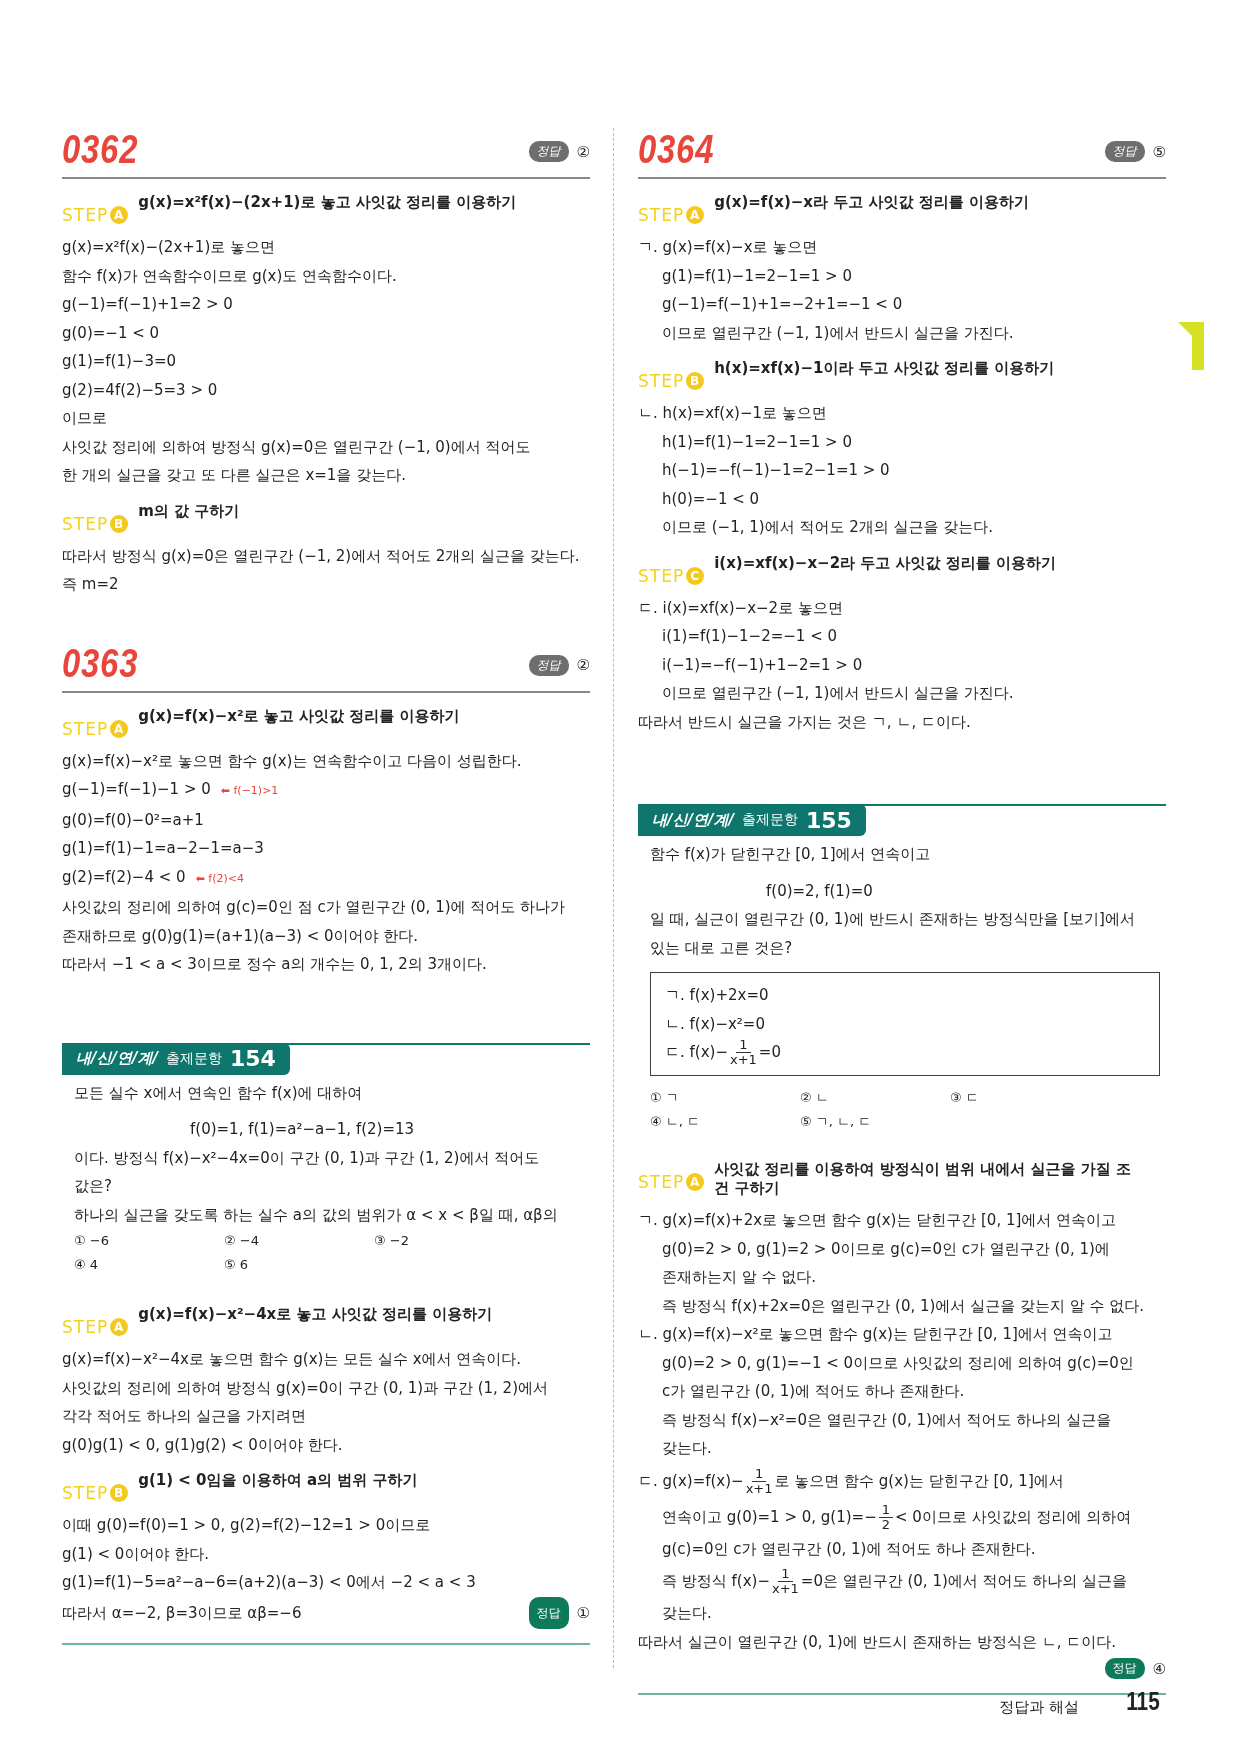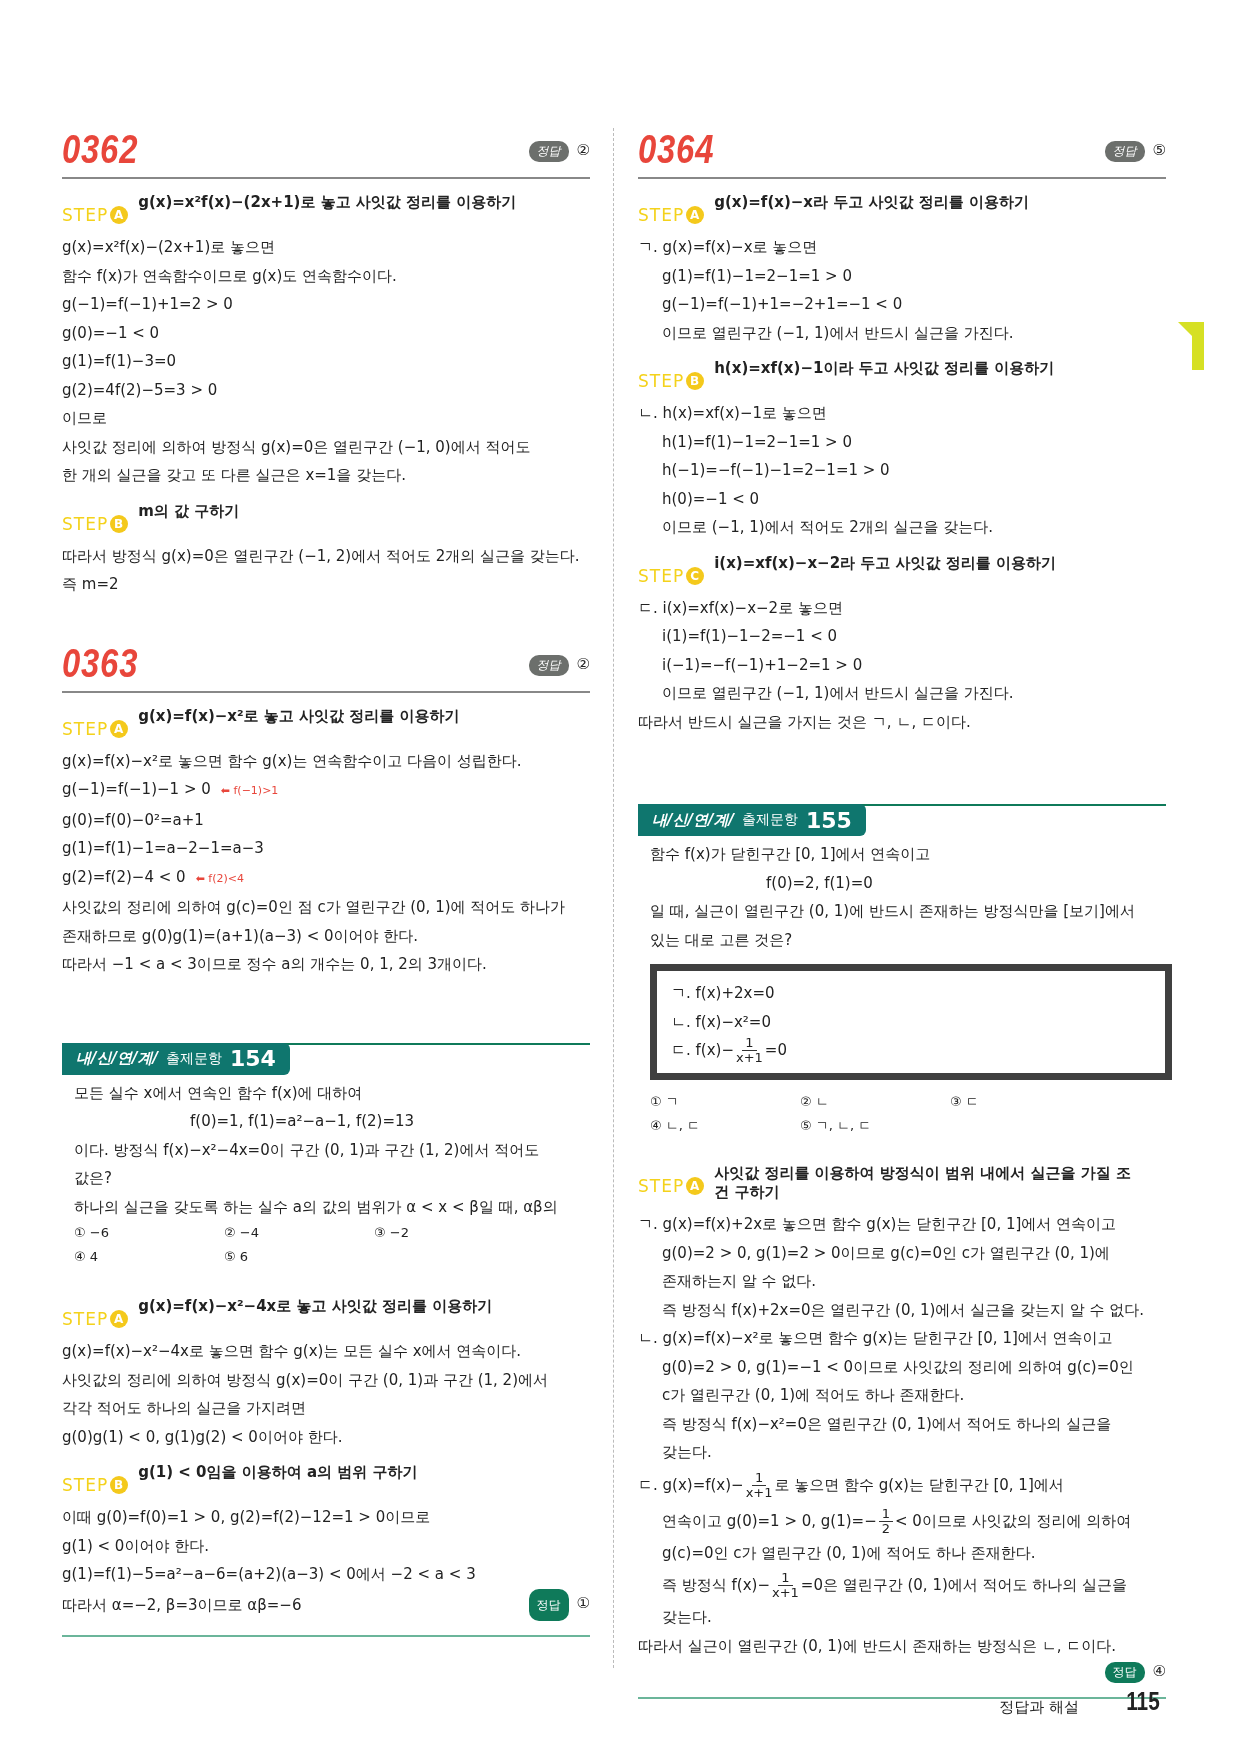--- a/index.html
+++ b/index.html
@@ -5,41 +5,41 @@
   html, body { margin:0; padding:0; background:#ffffff; }
   body { width:1240px; height:1752px; position:relative; overflow:hidden;
          font-family:"DejaVu Sans", "Liberation Sans", sans-serif; color:#222; }
   .col { position:absolute; top:125px; }
   .col-left { left:62px; width:528px; }
   .col-right { left:638px; width:528px; }
   .divider-v { position:absolute; left:613px; top:128px; height:1540px; border-left:1px dashed #bbb; }
   .prob-head { position:relative; height:52px; border-bottom:2px solid #888; margin-bottom:14px;font-style:italic; }
   .prob-num { font-family:"Liberation Sans", sans-serif; font-weight:bold; font-size:40px; color:#e8463b;
               letter-spacing:1px; transform:scaleX(0.82); transform-origin:left; position:absolute; left:0; top:2px; }
-  .ans { position:absolute; right:0; top:16px; display:flex; align-items:flex-start; gap:8px; font-size:15px; }
+  .ans { position:absolute; right:0; top:16px; display:flex; align-items:center; gap:8px; font-size:15px; }
   .ans-badge { background:#6c6f6c; color:#fff; font-size:12px; padding:2px 8px; border-radius:10px; }
   .ans-badge.green { background:#0f7a5a; }
   .step { display:flex; align-items:flex-start; gap:10px; margin:12px 0 8px 0; font-weight:bold; font-size:15px; }
   .step-tag { color:#f4d21c; font-weight:normal; font-size:17px; letter-spacing:1px; white-space:nowrap; display:flex; align-items:center;margin-top:12px; }
   .step-circle { display:inline-block; width:18px; height:18px; border-radius:50%; background:#f4c91c; color:#fff;
                  font-size:12px; font-weight:bold; text-align:center; line-height:18px; margin-left:2px; }
   .line { font-size:15px; line-height:28.5px; white-space:nowrap; }
   .line.ind { padding-left:24px; }
-  .line.ind2 { padding-left:128px; }
+  .line.ind2 { padding-left:128px;margin-top:8px; }
   .line .note { color:#e8463b; font-size:11px; margin-left:10px; }
   .banner { position:relative; height:32px; margin:18px 0 4px 0; }
   .banner-line { position:absolute; left:0; right:0; top:0; border-top:2px solid #0f7a5a; }
   .banner-tab { position:absolute; left:0; top:0; height:32px; background:#0f766e; color:#fff; border-radius:0 6px 6px 0;
                 padding:0 14px; display:flex; align-items:center; gap:8px; }
   .banner-title { font-weight:bold; font-size:15px; font-style:italic; }
   .banner-sub { font-size:14px; }
   .banner-num { font-weight:bold; font-size:22px; }
   .q { padding-left:12px; }
   .choices { display:grid; grid-template-columns:150px 150px 150px; font-size:13px; line-height:24px; padding-left:12px; }
-  .box { border:7px solid #404040; margin:10px 0 10px 12px; padding:8px 14px; width:480px; }
+  .box { border:1px solid #404040; margin:10px 0 10px 12px; padding:8px 14px; width:480px; }
   .frac { display:inline-flex; flex-direction:column; align-items:center; vertical-align:middle; font-size:13px; line-height:14px; margin:0 2px; }
   .frac .num { border-bottom:1px solid #333; padding:0 3px; }
   .end-rule { border-top:2px solid #6bb59a; margin-top:14px; }
   .footer { position:absolute; right:76px; top:1686px; display:flex; align-items:flex-end; gap:43px; }
   .footer-label { font-size:15px; }
   .footer-page { font-family:"Liberation Sans", sans-serif; font-weight:bold; font-size:26px; transform:scaleX(0.8); }
   .side-tab { position:absolute; right:36px; top:322px; width:12px; height:48px; background:#d6e024; }
   .side-tab::before { content:""; position:absolute; left:-14px; top:0; border-top:14px solid #d6e024; border-left:14px solid transparent; }
 </style>
 </head>

